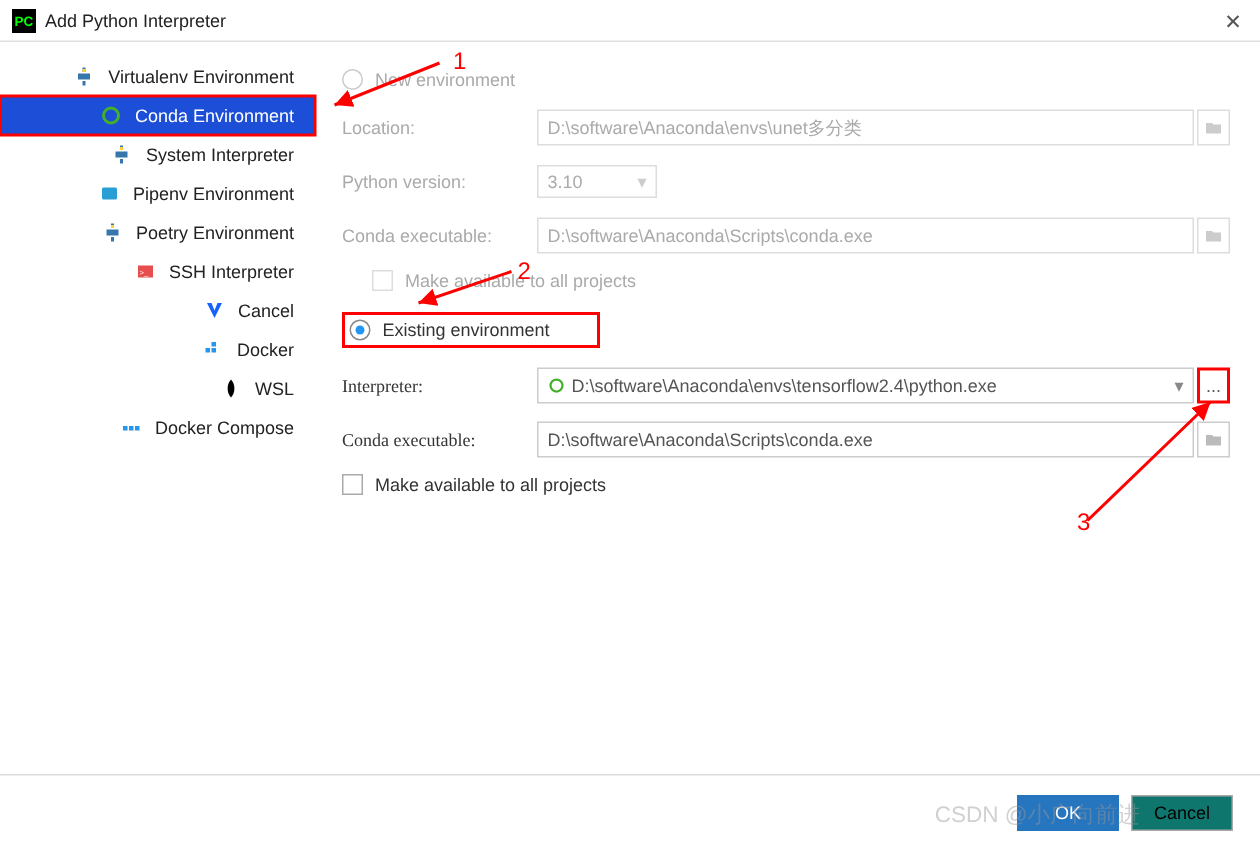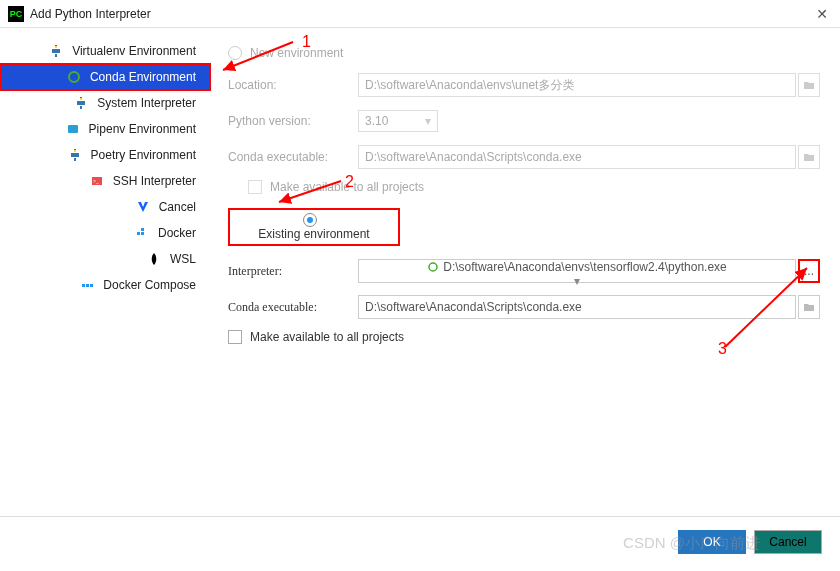--- a/index.html
+++ b/index.html
@@ -314,28 +314,28 @@
             <path d="M1 2h4l1 1h5v6H1z" fill="#ccc"></path>
           </svg>
       </div>
     </div>
 
     <div class="checkbox-row">
       <span class="checkbox disabled"></span>
       <span class="checkbox-label disabled">Make available to all projects</span>
     </div>
 
-    <div class="radio-row red-box" style="width:172px;padding:3px;flex-direction:column;">
+    <div class="radio-row red-box" style="width:172px;padding:3px;">
       <span class="radio checked"></span>
       <span class="radio-label">Existing environment</span>
     </div>
 
     <div class="form-row">
       <span class="form-label enabled">Interpreter:</span>
-      <div class="text-input" style="justify-content:space-between;flex-direction:column;">
+      <div class="text-input" style="justify-content:space-between;">
         <span style="display:flex;align-items:center;gap:4px;">
           <svg width="12" height="12" viewBox="0 0 12 12">
               <circle cx="6" cy="6" r="4" fill="none" stroke="#43b02a" stroke-width="1.5"></circle>
             </svg>
           <span>D:\software\Anaconda\envs\tensorflow2.4\python.exe</span>
         </span>
         <span style="color:#888;">▾</span>
       </div>
       <div class="browse-btn red-box">
         <span>...</span>

